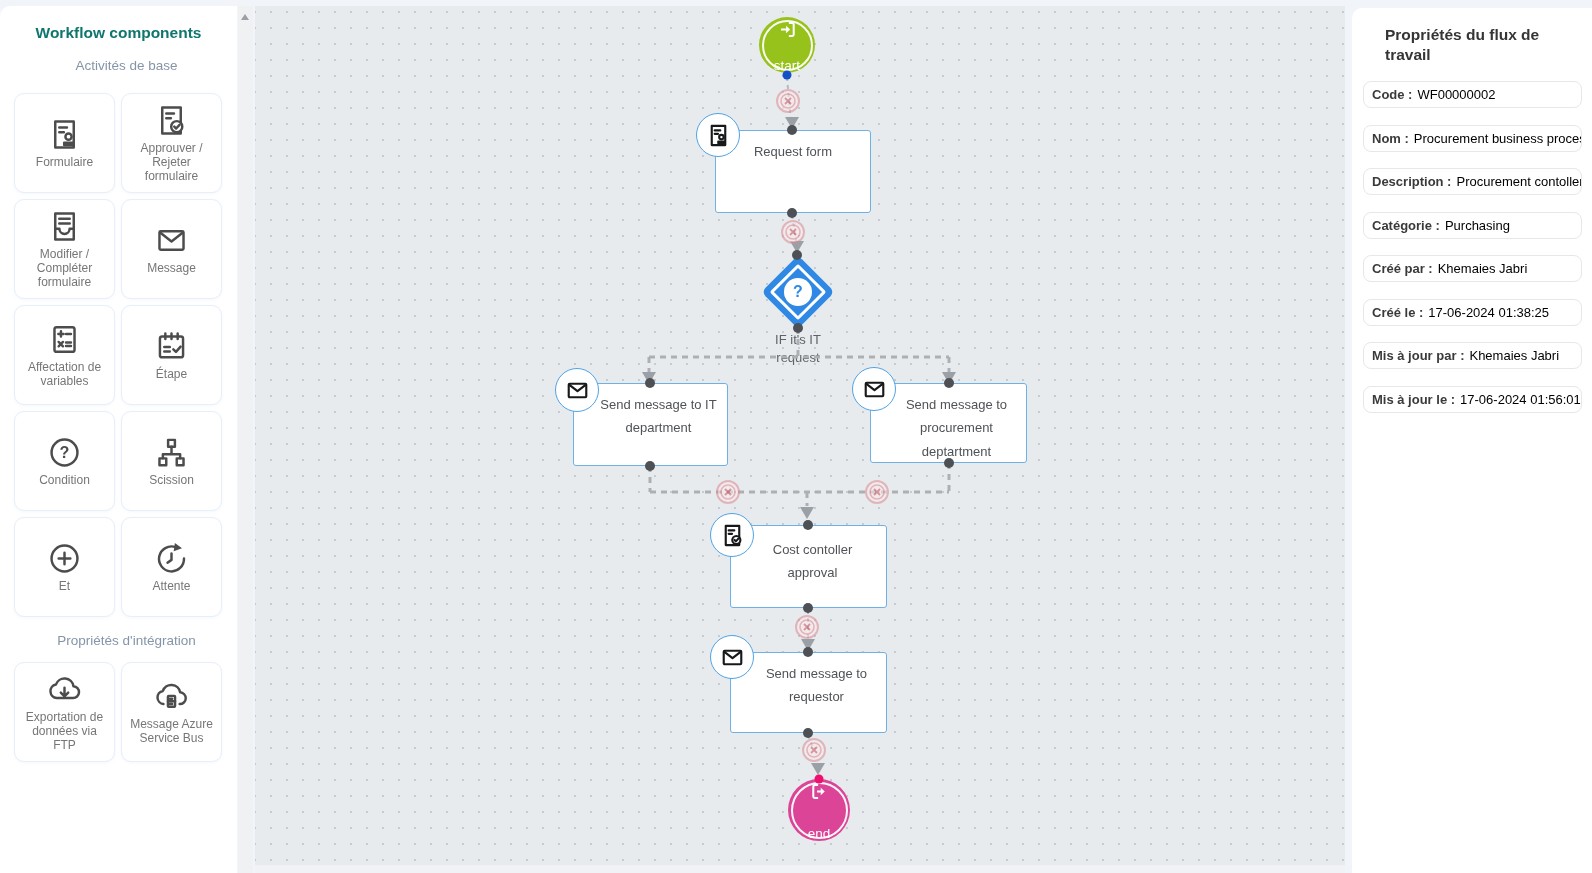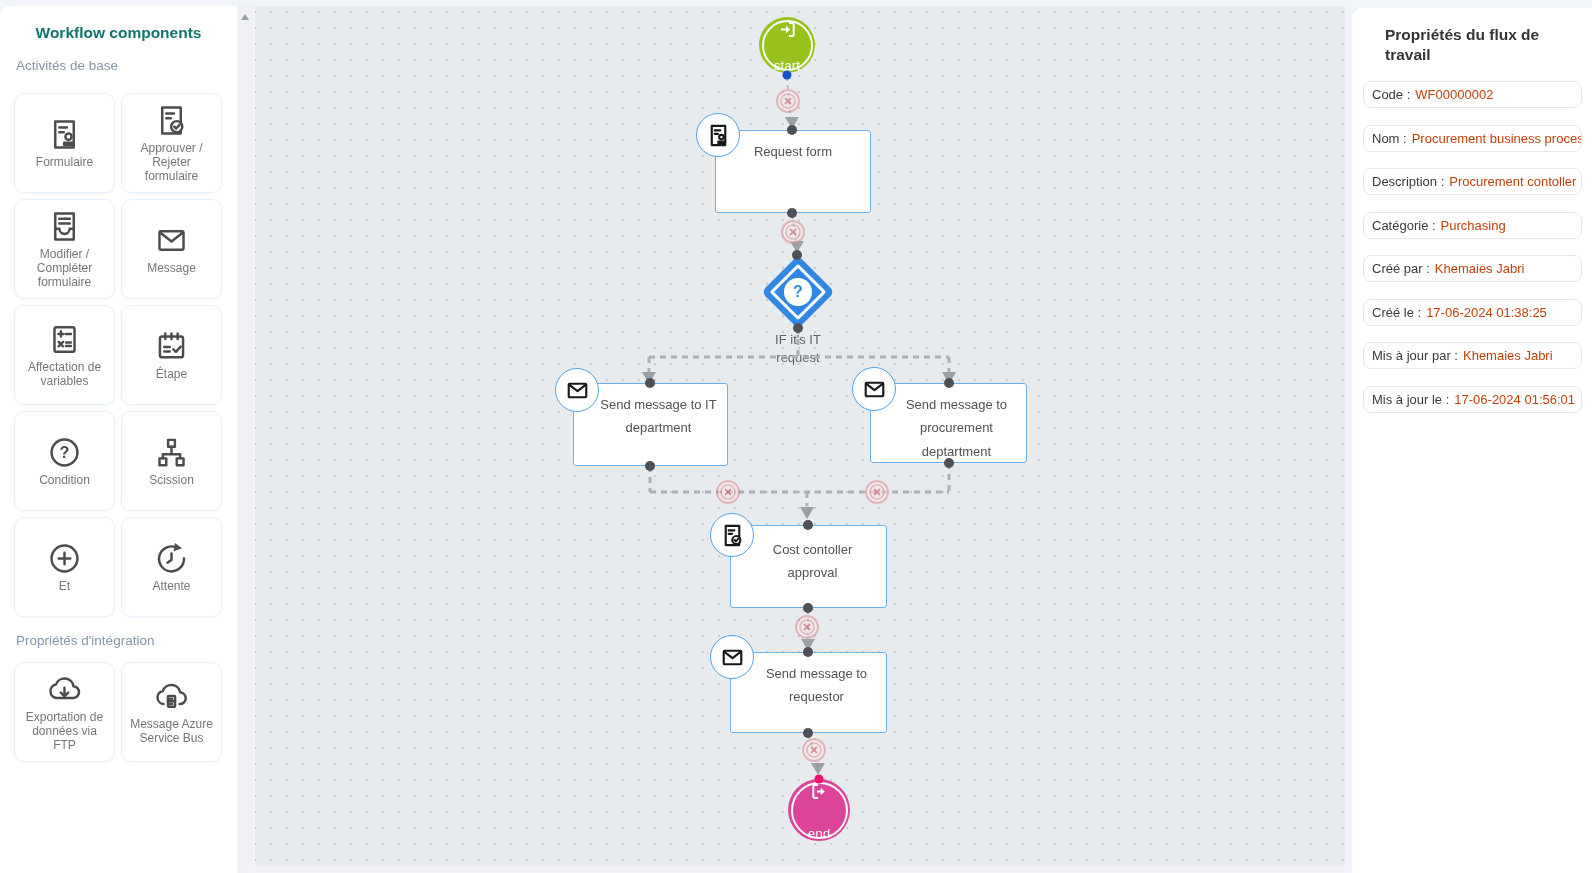--- a/index.html
+++ b/index.html
@@ -2,21 +2,21 @@
 <html><head>
 <meta charset="utf-8">
 <style>
   * { margin:0; padding:0; box-sizing:border-box; }
   html,body { width:1592px; height:873px; overflow:hidden; }
   body { background:#f1f5f9; font-family:"Liberation Sans", sans-serif; position:relative; }
 
   
   .sidebar { position:absolute; left:0; top:6px; width:237px; height:867px; background:#fff; border-radius:10px 0 0 0; z-index:3; }
   .sidebar-title { text-align:center; margin-top:18px; font-size:15.5px; font-weight:bold; color:#0f766e; }
-  .section-label { margin:16px 0 0 16px; font-size:13.5px; color:#8495a9; }
+  .section-label { margin:16px 0 0 16px; font-size:13.5px; color:#8495a9;text-align:center; }
   .tile-grid { margin:20px 8px 0 14px; display:grid; grid-template-columns:101px 101px; gap:6px; grid-auto-rows:100px; }
   .tile { background:#fff; border:1px solid #e6effa; border-radius:10px; display:flex; flex-direction:column; align-items:center; justify-content:center; box-shadow:0 1px 3px rgba(120,150,190,.08); cursor:grab; }
   .tile .t-icon { display:flex; }
   .tile svg { width:37px; height:37px; stroke:#4c4c4c; fill:none; stroke-width:1.6; stroke-linecap:round; stroke-linejoin:round; }
   .tile .t-label { margin-top:3px; font-size:12px; color:#767676; text-align:center; line-height:1.15; padding:0 5px; }
   .sec2 .tile-grid { margin-top:14px; }
   .sb-scroll { position:absolute; left:238px; top:6px; width:15px; height:867px; background:#f0f1f3; z-index:3; }
   .sb-arrow-up { position:absolute; left:3px; top:8px; width:0; height:0; border-left:4.5px solid transparent; border-right:4.5px solid transparent; border-bottom:6px solid #9aa0a6; }
 
   
@@ -51,22 +51,22 @@
   .msg-proc-box  { left:615px; top:383px; width:157px; height:80px; }
   .cost-box      { left:475px; top:525px; width:157px; height:83px; }
   .requestor-box { left:475px; top:652px; width:157px; height:81px; }
 
   
   .props { position:absolute; left:1352px; top:8px; width:240px; height:865px; background:#fff; border-radius:10px 0 0 0; z-index:3; }
   .props-title { padding:17px 10px 0 33px; font-size:15.5px; font-weight:bold; color:#353535; line-height:1.3; width:210px; }
   .fields { margin-top:16px; }
   .field { margin:0 0 16.5px 11px; width:219px; height:27px; border:1px solid #e7e7e7; border-radius:8px; background:#fff;
            display:flex; align-items:center; padding:0 8px; white-space:nowrap; overflow:hidden; font-size:13px; }
-  .f-label { font-weight:normal; color:#3a3a3a; margin-right:5px; }
-  .f-value { color:#c2410c; }
+  .f-label { font-weight:bold; color:#3a3a3a; margin-right:5px; }
+  .f-value { color:#000000; }
 </style>
 </head>
 <body>
 
 <aside class="sidebar">
   <div class="sidebar-title">Workflow components</div>
 
   <div class="section-label">Activités de base</div>
   <div class="tile-grid">
 

